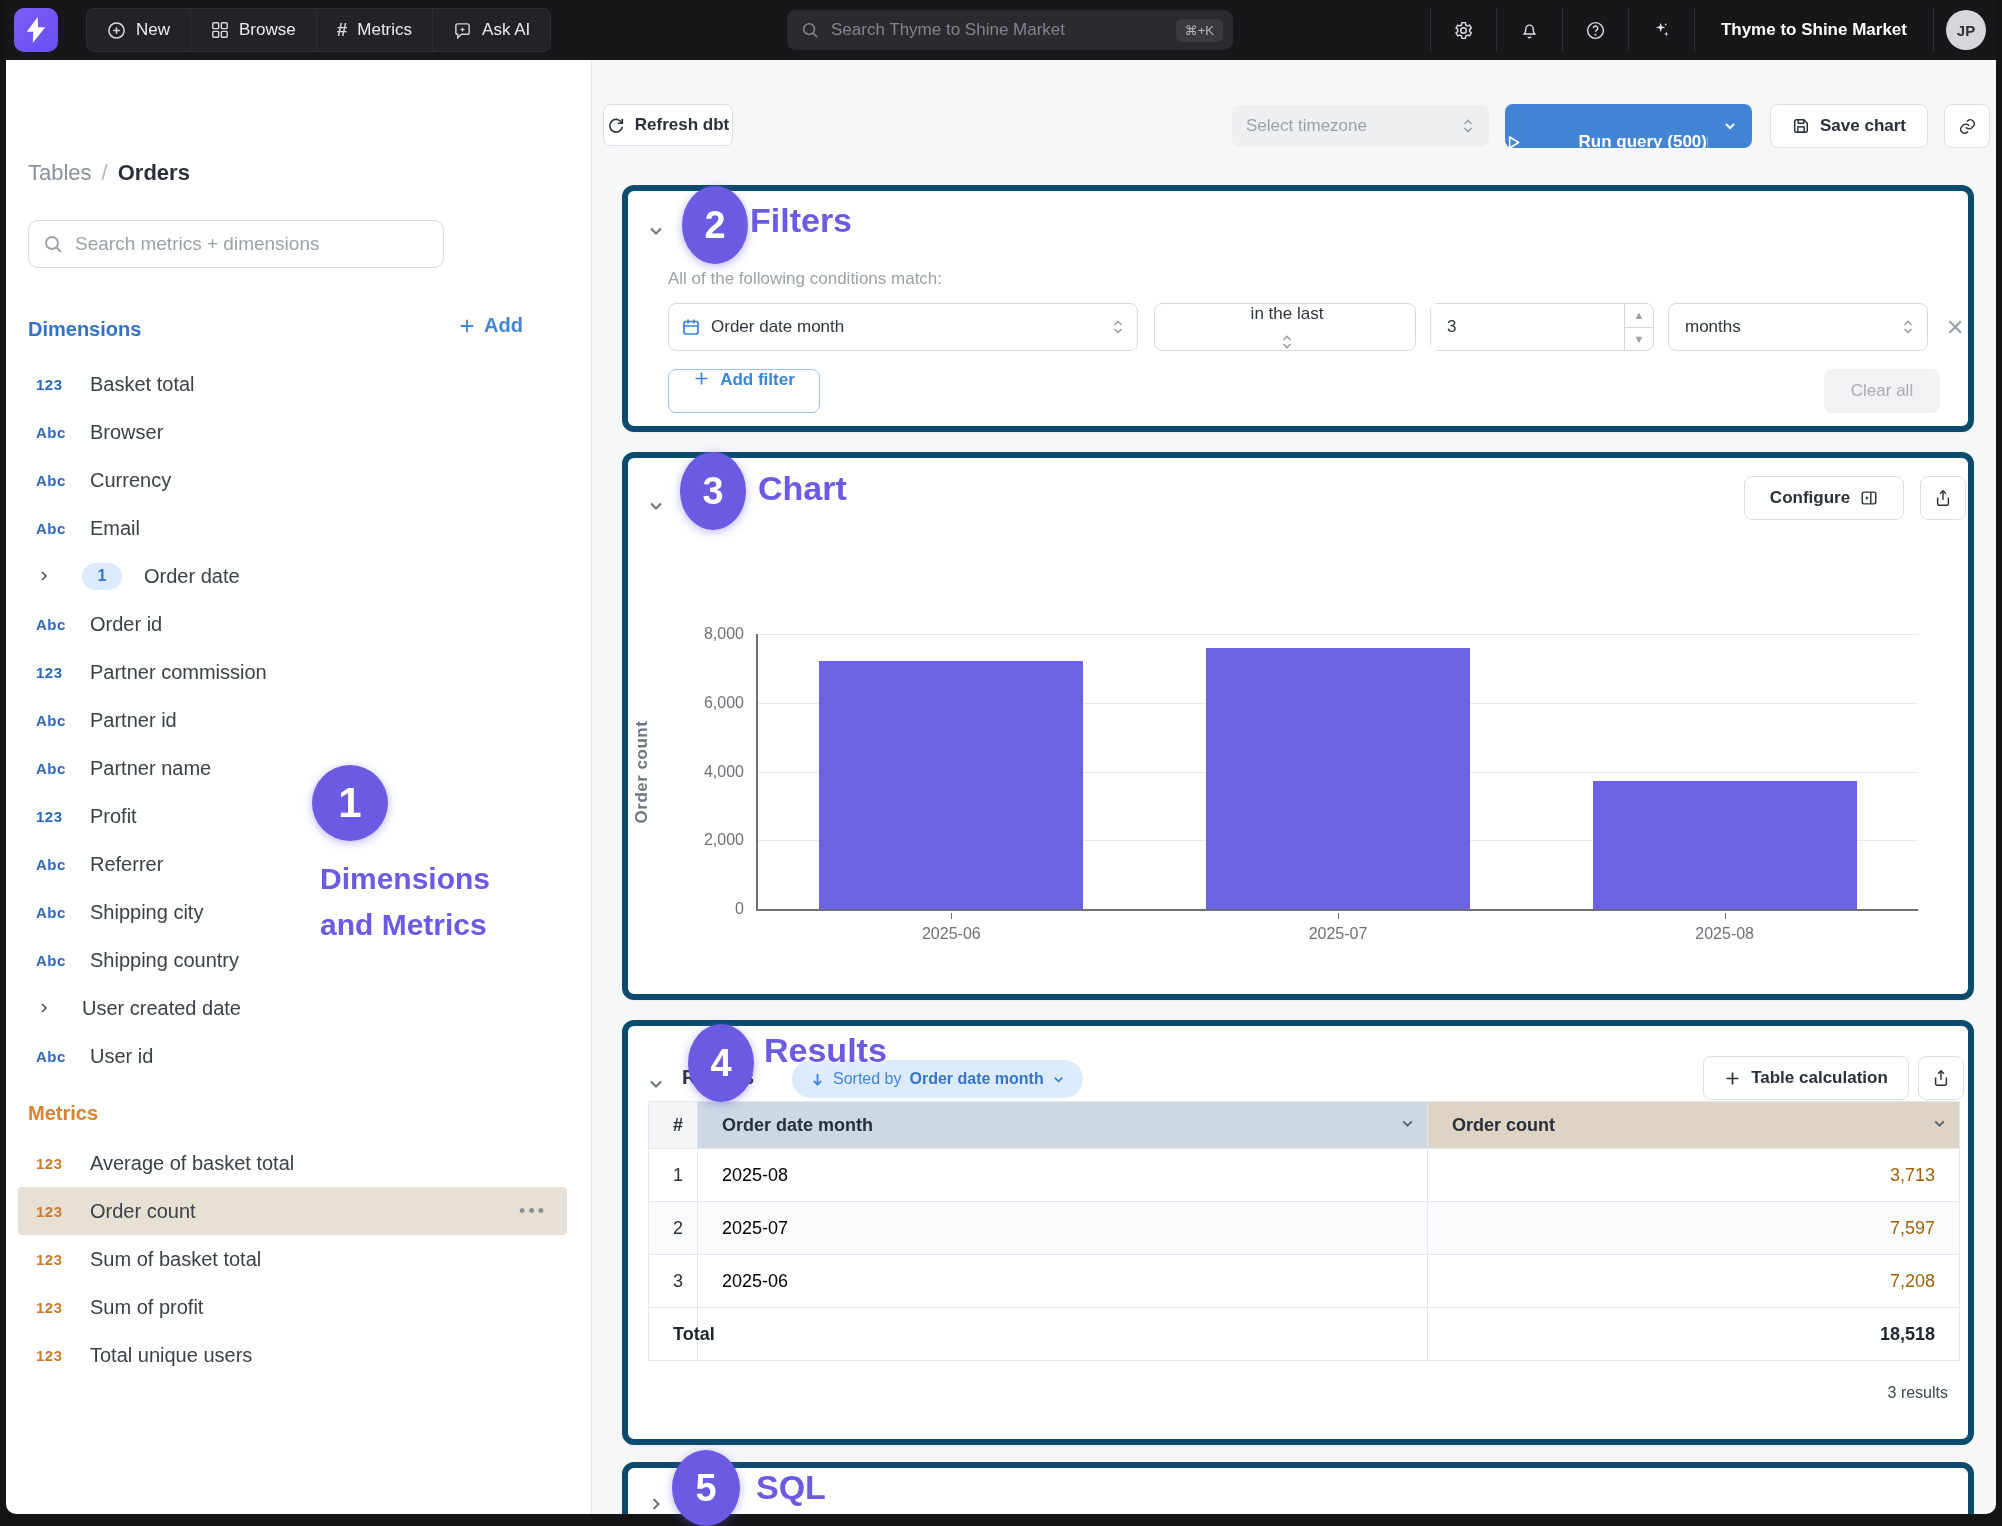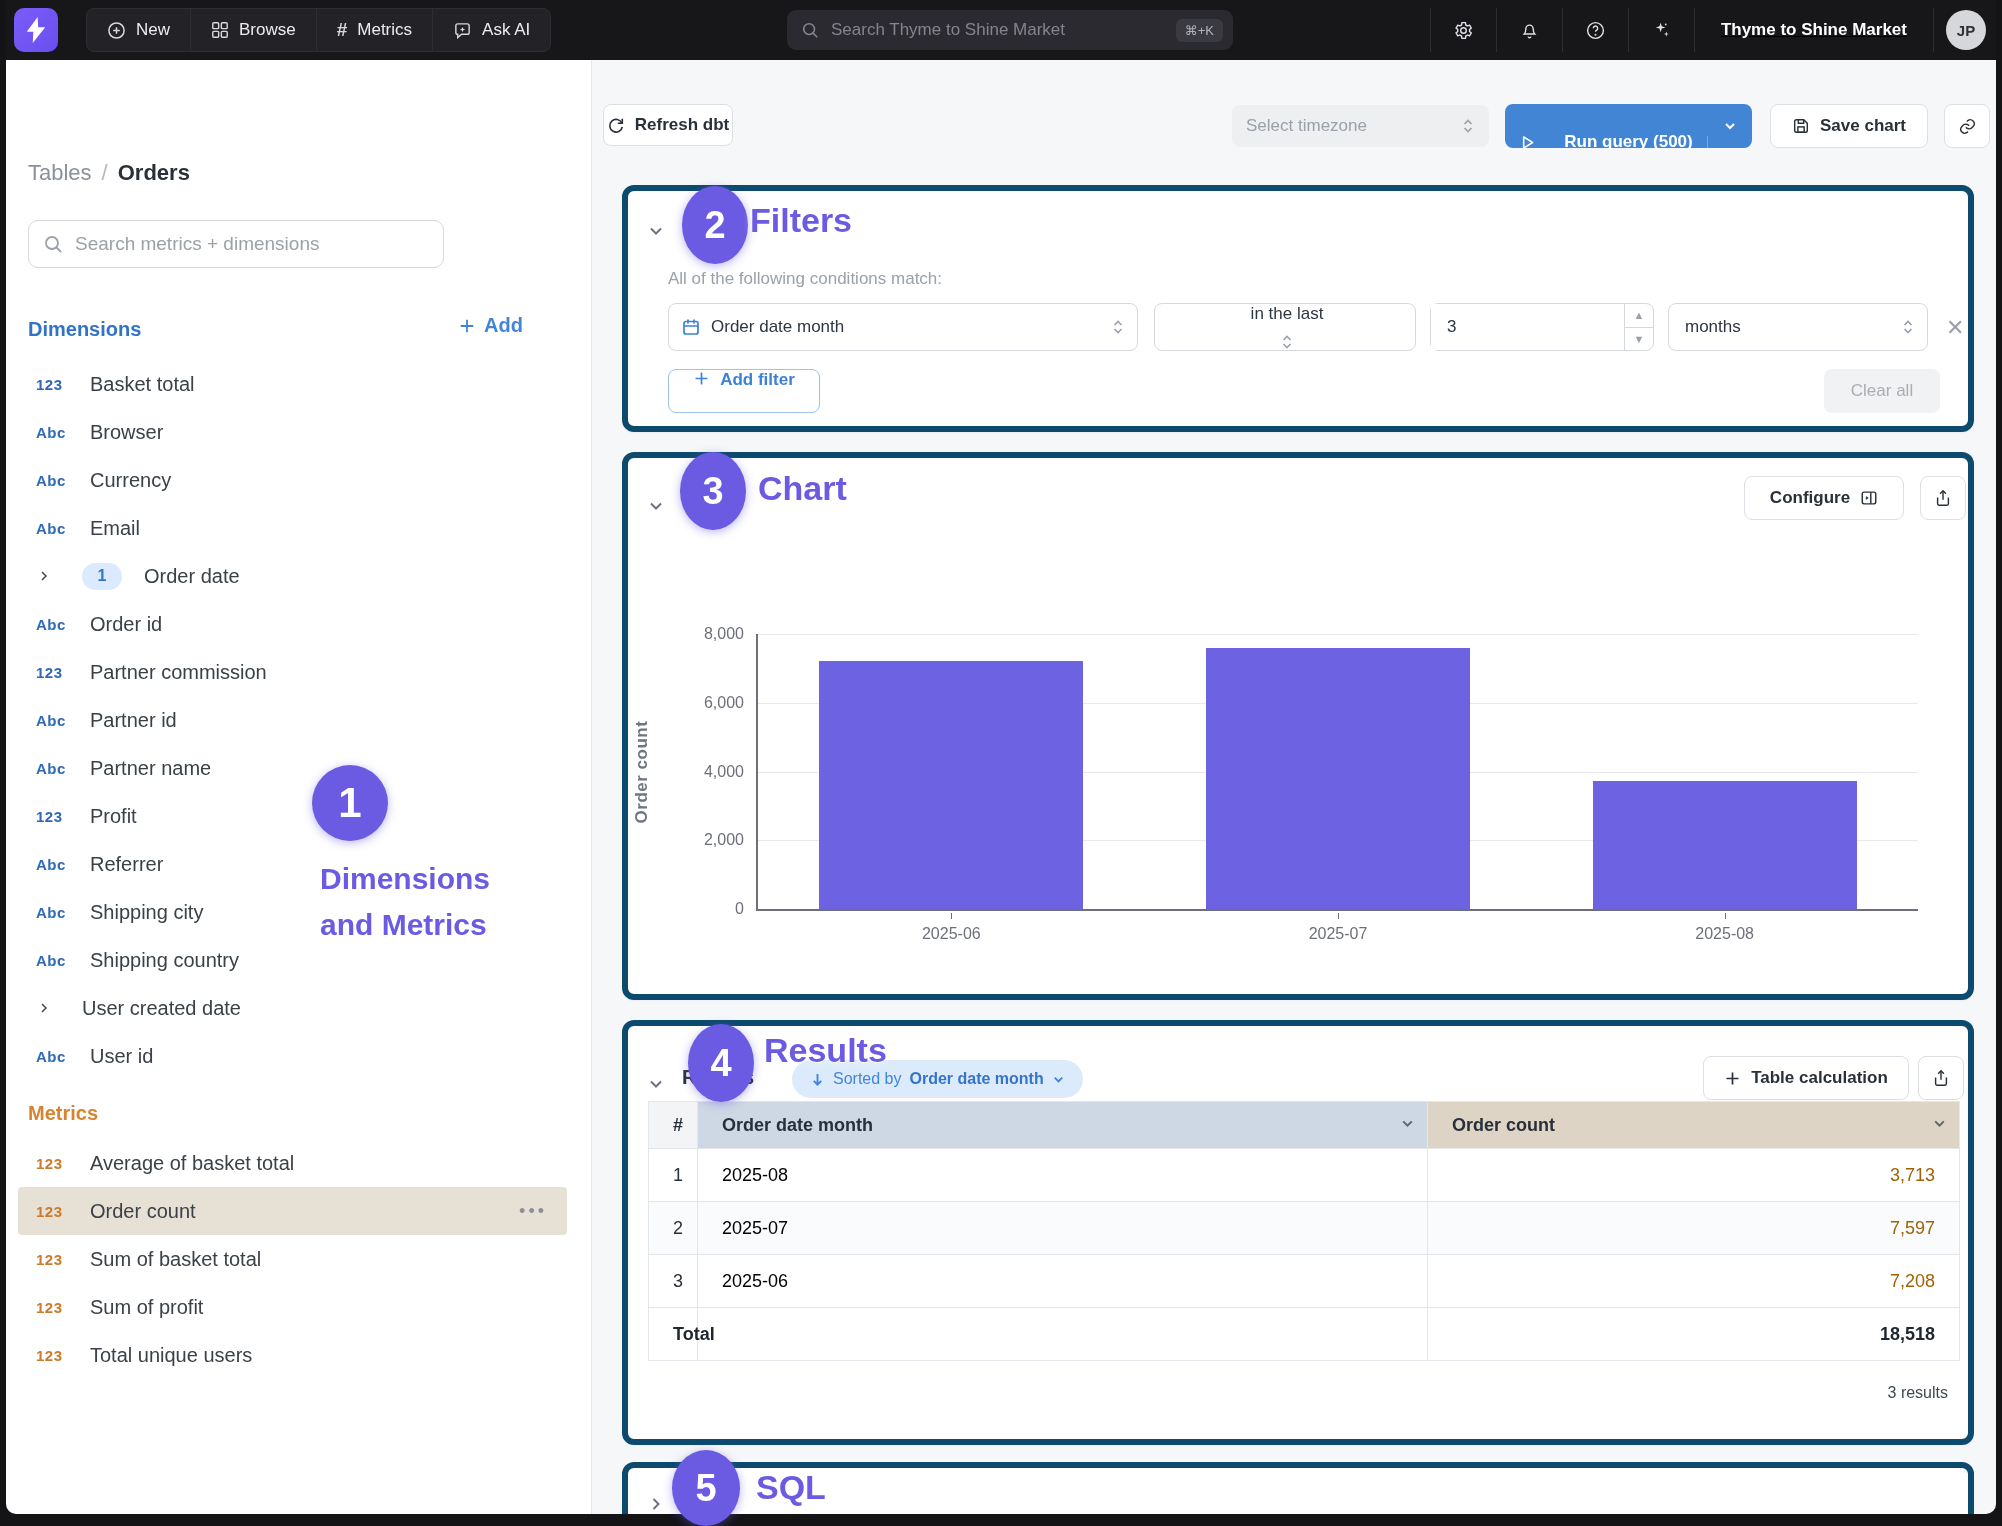--- a/index.html
+++ b/index.html
@@ -10,21 +10,21 @@
   
   .navbar { position:absolute; left:0; right:0; top:0; height:60px; background:#17171a; }
   .logo { position:absolute; left:8px; top:8px; width:44px; height:44px; border-radius:10px; background:linear-gradient(135deg,#7b5cf8,#6a4ef0); display:flex; align-items:center; justify-content:center; }
   .navgroup { position:absolute; left:80px; top:8px; height:44px; display:flex; background:#222227; border:1px solid #2e2e33; border-radius:8px; overflow:hidden; }
   .navbtn { display:flex; align-items:center; gap:10px; padding:0 20px; color:#ececf0; font-size:17px; font-weight:500; border-right:1px solid #2e2e33; cursor:pointer; }
   .navbtn:last-child { border-right:none; }
   .navbtn .hash { font-size:19px; font-weight:600; color:#d7d7dc; }
   .searchbar { position:absolute; left:781px; top:10px; width:446px; height:40px; background:#2a2a30; border-radius:9px; display:flex; align-items:center; padding:0 10px 0 14px; }
   .searchbar .ph { color:#84848d; font-size:17px; margin-left:12px; flex:1; }
   .kbd { background:#3a3a41; color:#b4b4bc; font-size:13px; padding:4px 9px; border-radius:6px; }
-  .navright { position:absolute; right:62px; top:8px; height:44px; display:flex; align-items:stretch;text-decoration:underline; }
+  .navright { position:absolute; right:62px; top:8px; height:44px; display:flex; align-items:stretch; }
   .navcell { display:flex; align-items:center; justify-content:center; width:66px; border-left:1px solid #2c2c31; cursor:pointer; }
   .navcell.name { width:auto; padding:0 26px; color:#fff; font-size:17px; font-weight:600; border-right:1px solid #2c2c31; }
   .avatar { position:absolute; right:10px; top:10px; width:40px; height:40px; border-radius:50%; background:#d6d7da; color:#2f3136; font-size:15px; font-weight:700; display:flex; align-items:center; justify-content:center; }
 
   
   .sidebar { position:absolute; left:0; top:60px; width:586px; bottom:0; background:#ffffff; border-right:1px solid #e6e8eb; }
   .crumbs { position:absolute; left:22px; top:100px; font-size:22px; color:#8a919a; }
   .crumbs .cur { color:#2a3039; font-weight:600; }
   .crumbs .sep { color:#b4b9bf; margin:0 10px; }
   .sb-search { position:absolute; left:22px; top:160px; width:416px; height:48px; border:1px solid #d5d9de; border-radius:10px; display:flex; align-items:center; padding:0 14px; background:#fff; }
@@ -45,21 +45,21 @@
   .chev-cell { width:46px; display:flex; align-items:center; }
   .badge1 { min-width:40px; height:27px; background:#dbeafe; color:#3674c8; border-radius:14px; font-size:16px; font-weight:600; display:flex; align-items:center; justify-content:center; margin-right:22px; }
   .dots { position:absolute; right:20px; color:#8a8f96; font-size:18px; letter-spacing:3px; }
 
   
   .main { position:absolute; left:586px; right:0; top:60px; bottom:0; background:#f6f7f8; overflow:hidden; }
   .btn { display:flex; align-items:center; justify-content:center; gap:10px; background:#fff; border:1px solid #dcdfe3; border-radius:8px; color:#2a3039; font-size:17px; font-weight:600; cursor:pointer; }
   .toolbar-refresh { position:absolute; left:11px; top:44px; width:130px; height:42px; }
   .tz { position:absolute; left:640px; top:45px; width:257px; height:42px; background:#edeff1; border:none; color:#9aa1a9; font-weight:400; justify-content:space-between; padding:0 14px; }
   .runq { position:absolute; left:913px; top:44px; width:247px; height:44px; background:#4285d4; border-radius:8px; display:flex; color:#fff; cursor:pointer; }
-  .runq .mainpart { flex:1; display:flex; align-items:center; justify-content:center; gap:28px; font-size:17px; font-weight:600; border-right:1px solid rgba(255,255,255,.3);margin-top:32px; }
+  .runq .mainpart { flex:1; display:flex; align-items:center; justify-content:space-between; gap:28px; font-size:17px; font-weight:600; border-right:1px solid rgba(255,255,255,.3);margin-top:32px; }
   .runq .caret { width:44px; display:flex; align-items:center; justify-content:center; }
   .savec { position:absolute; left:1178px; top:44px; width:158px; height:44px; }
   .linkb { position:absolute; left:1352px; top:44px; width:46px; height:44px; }
 
   .card { position:absolute; left:30px; width:1352px; background:#fff; border:6px solid #0c4a6e; border-radius:12px; box-shadow:0 1px 2px rgba(16,24,40,.04); }
   .card.filters { top:125px; height:247px; }
   .card.chart { top:392px; height:548px; }
   .card.results { top:960px; height:425px; }
   .card.sql { top:1402px; height:80px; }
   .coll-chev { position:absolute; left:18px; color:#6b7280; cursor:pointer; }

